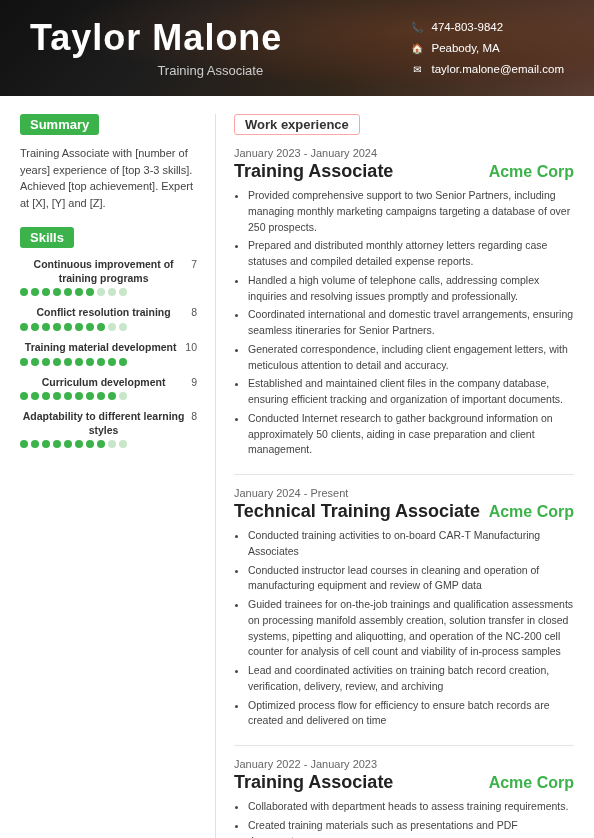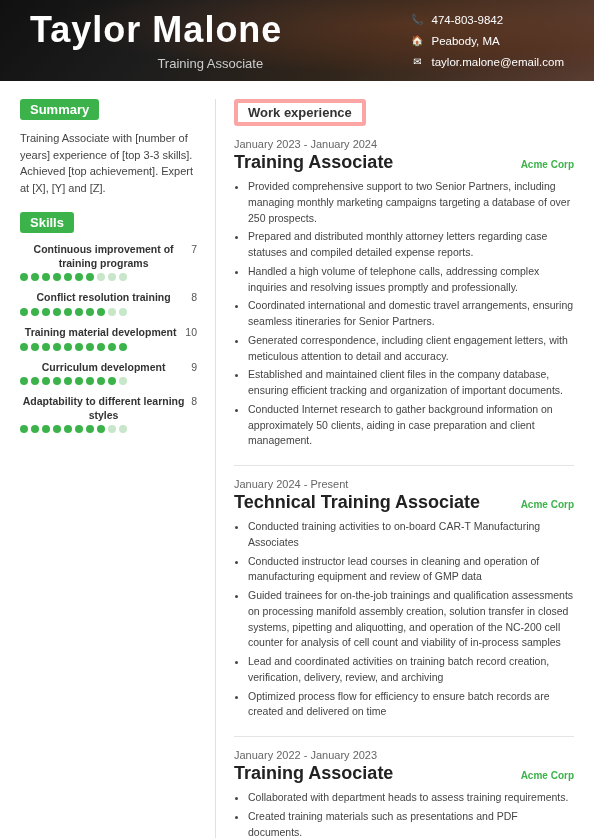--- a/index.html
+++ b/index.html
@@ -8,21 +8,21 @@
       font-size: 12px;
       width: 594px;
       min-height: 838px;
       background: #fff;
       color: #333;
     }
 
     
     .header {
       position: relative;
-      height: 81px;
+      height: 96px;
       overflow: hidden;
       display: flex;
       align-items: center;
     }
     .header-bg {
       position: absolute;
       inset: 0;
       background: linear-gradient(135deg, #1a1a1a 0%, #2d2d2d 30%, #4a3a2a 60%, #6b4c3b 80%, #8B6050 100%);
       z-index: 0;
     }
@@ -111,21 +111,21 @@
       color: #fff;
       font-size: 13px;
       font-weight: bold;
       padding: 3px 10px;
       border-radius: 3px;
       margin-bottom: 10px;
       text-align: center;
     }
     .section-header-outline {
       display: inline-block;
-      border: 4px solid #fca5a5;
+      border: 1px solid #fca5a5;
       color: #333;
       font-size: 13px;
       font-weight: bold;
       padding: 2px 10px;
       border-radius: 3px;
       margin-bottom: 12px;
     }
 
     
     .summary-text {
@@ -184,21 +184,21 @@
       justify-content: space-between;
       align-items: baseline;
       margin-bottom: 6px;
     }
     .job-title {
       font-size: 18px;
       font-weight: bold;
       color: #222;
     }
     .job-company {
-      font-size: 10px;
+      font-size: 16px;
       color: #3cb34a;
       font-weight: bold;
     }
     .job-bullets {
       padding-left: 14px;
       margin-bottom: 16px;
     }
     .job-bullets li {
       font-size: 10.5px;
       line-height: 1.5;

